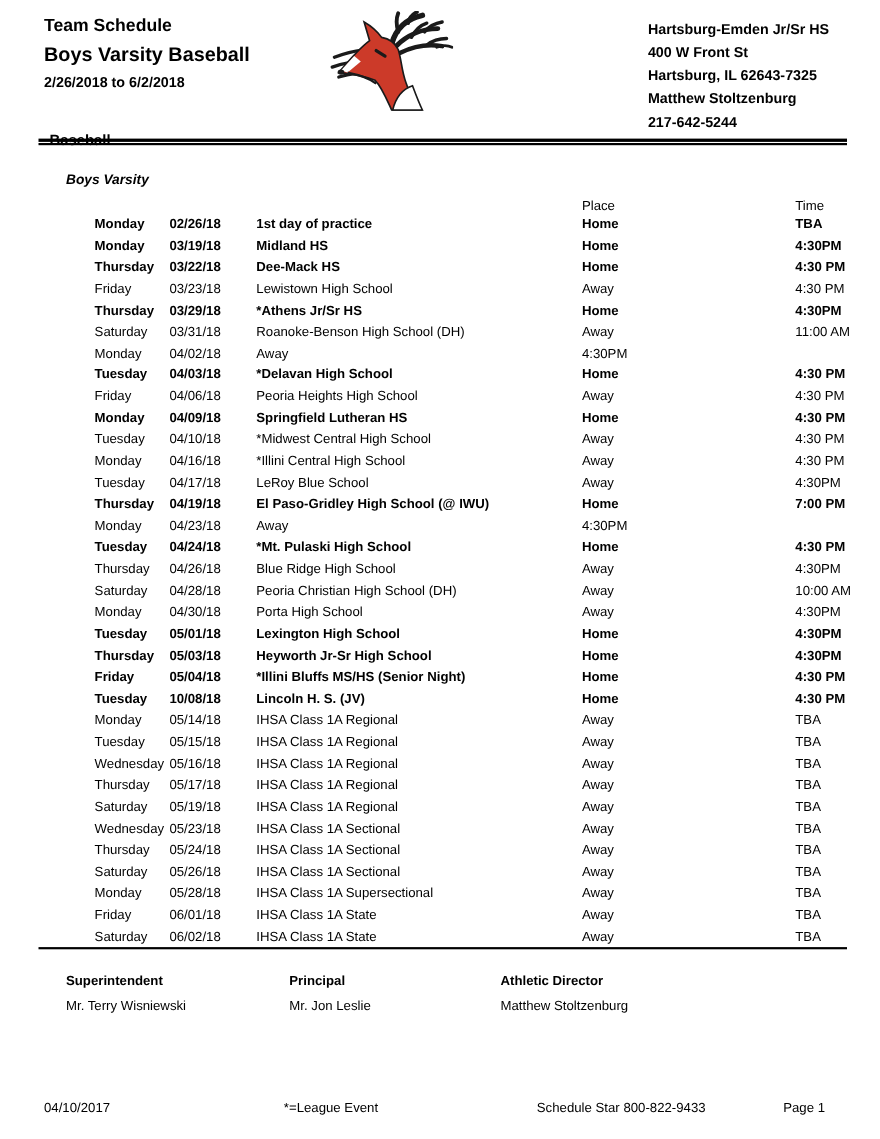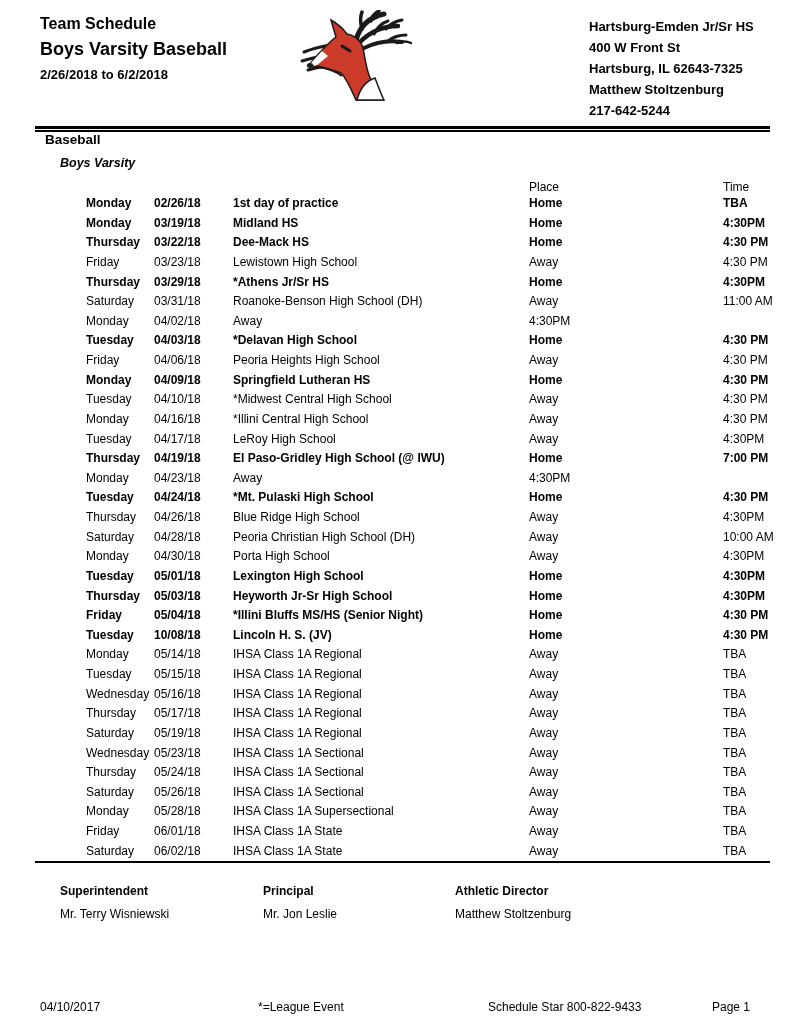--- a/index.html
+++ b/index.html
@@ -18,21 +18,21 @@
   .hdr-range { font-size:13px; font-weight:bold; }
   .logo-wrap { left:300px; top:10px; width:112px; height:92px; }
   .hdr-right { left:548px; top:16px; font-size:13px; font-weight:bold; line-height:21px;margin-left:41px; }
 
   
   .rule-double { left:35px; top:126px; width:735px; height:6px;
                  border-top:3px solid #000; border-bottom:2px solid #000; }
   .rule-single { left:35px; top:861px; width:735px; border-top:2px solid #000; }
 
   
-  .sport { left:45px; top:132px; font-size:13.5px; font-weight:bold; }
+  .sport { left:45px; top:120px; font-size:13.5px; font-weight:bold; }
   .level { left:60px; top:156px; font-size:12.5px; font-weight:bold; font-style:italic; }
 
   
   .sched { left:35px; top:180px; width:765px; }
   .srow, .thead {
     display:grid;
     grid-template-columns:68px 79px 296px 194px auto;
     padding-left:51px;
     font-size:12px;
   }
@@ -213,21 +213,21 @@
     <span class="cell">Monday</span>
     <span class="cell">04/16/18</span>
     <span class="cell">*Illini Central High School</span>
     <span class="cell">Away</span>
     <span class="cell">4:30 PM</span>
   </div>
 
   <div class="srow">
     <span class="cell">Tuesday</span>
     <span class="cell">04/17/18</span>
-    <span class="cell">LeRoy High School</span>
+    <span class="cell">LeRoy Blue School</span>
     <span class="cell">Away</span>
     <span class="cell">4:30PM</span>
   </div>
 
   <div class="srow bold">
     <span class="cell">Thursday</span>
     <span class="cell">04/19/18</span>
     <span class="cell">El Paso-Gridley High School (@ IWU)</span>
     <span class="cell">Home</span>
     <span class="cell">7:00 PM</span>

